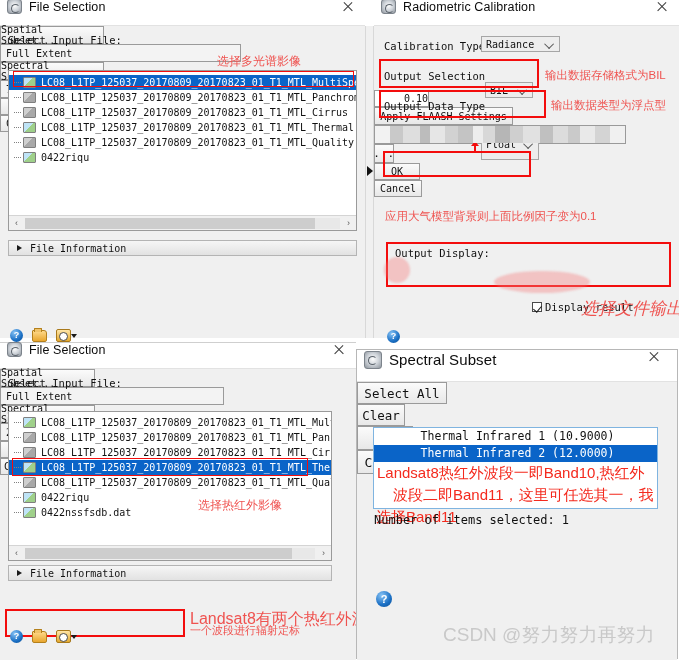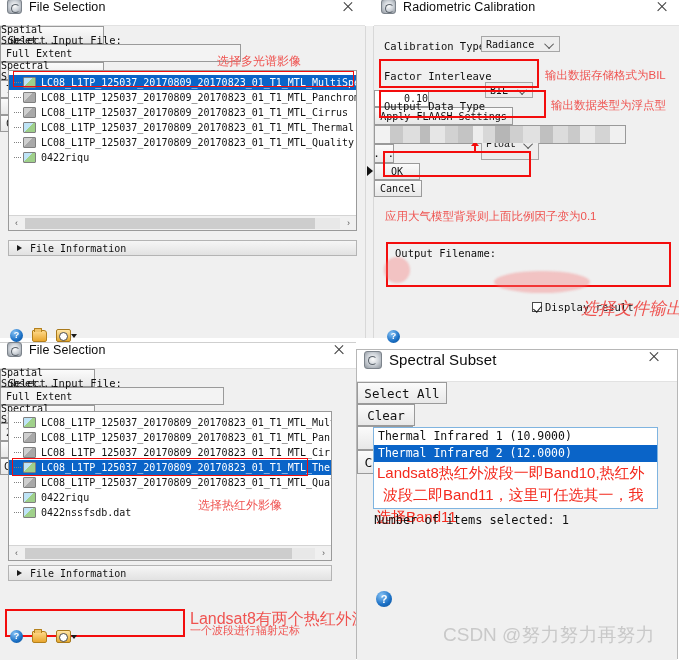--- a/index.html
+++ b/index.html
@@ -39,21 +39,21 @@
   .title-x::before, .title-x::after {
     content:''; position:absolute; left:7px; top:10px; width:12px; height:1.4px;
     background:#3c3c3c;
   }
   .title-x::before { transform: rotate(45deg); }
   .title-x::after  { transform: rotate(-45deg); }
 
   .body { position: relative; background: #f0f0f0; height: calc(100% - 26px); }
 
   
-  .mono { font-family: "DejaVu Sans Mono", "Liberation Mono", monospace; }
+  .mono { font-family: "DejaVu Sans Mono", "Liberation Mono", monospace; text-align: center; }
 
   .lbl {
     font-family: "DejaVu Sans Mono", monospace;
     font-size: 10.5px; color: #101010; white-space: nowrap;
   }
 
   
   .listbox {
     background: #fff; border: 1px solid #9a9a9a; position: absolute;
     overflow: hidden;
@@ -314,30 +314,30 @@
     </div>
 
     <div class="body">
 
       <div class="lbl" style="position:absolute;left:10px;top:14px;">Calibration Type</div>
       <div class="combo" style="left:107px;top:10px;width:79px;height:16px;">
         <span>Radiance</span>
         <span class="chev"></span>
       </div>
 
-      <div class="lbl" style="position:absolute;left:10px;top:44px;">Factor Interleave</div>
+      <div class="lbl" style="position:absolute;left:10px;top:44px;">Output Selection</div>
       <div class="combo" style="left:111px;top:40px;width:48px;height:16px;">
         <span>BIL</span>
         <span class="chev"></span>
       </div>
       <div class="redbox" style="left:5px;top:33px;width:160px;height:29px;"></div>
       <div class="ann ann-cn" style="left:171px;top:42px;font-size:11.5px;">输出数据存储格式为BIL</div>
 
       <div class="lbl" style="position:absolute;left:10px;top:74px;">Output Data Type</div>
-      <div class="combo" style="left:107px;top:70px;width:58px;height:32px;font-family:Liberation Mono, monospace;">
+      <div class="combo" style="left:107px;top:70px;width:58px;height:32px;">
         <span>Float</span>
         <span class="chev"></span>
       </div>
       <div class="redbox" style="left:5px;top:64px;width:167px;height:28px;"></div>
       <div class="ann ann-cn" style="left:177px;top:72px;font-size:11.5px;">输出数据类型为浮点型</div>
 
       <div class="lbl" style="position:absolute;left:10px;top:104px;">Scale Factor</div>
       <div class="field white" style="left:91px;top:99px;width:55px;height:17px;justify-content:flex-end;">
         <span>0.10</span>
       </div>
@@ -346,21 +346,21 @@
       <div style="position:absolute;left:97px;top:115px;width:0;height:0;border-bottom:5px solid #f30d0d;border-left:4px solid transparent;border-right:4px solid transparent;"></div>
 
       <div class="btn" style="left:13px;top:129px;width:139px;height:18px;">
         <span>Apply FLAASH Settings</span>
       </div>
       <div class="redbox" style="left:9px;top:125px;width:148px;height:26px;"></div>
 
       <div class="ann ann-cn" style="left:11px;top:183px;font-size:11.5px;">应用大气模型背景则上面比例因子变为0.1</div>
 
       <div class="redbox" style="left:12px;top:216px;width:285px;height:45px;"></div>
-      <div class="lbl" style="position:absolute;left:21px;top:221px;">Output Filename:</div>
+      <div class="lbl" style="position:absolute;left:21px;top:221px;">Output Display:</div>
 
       <div class="field white" style="left:18px;top:235px;width:252px;height:19px;overflow:hidden;padding:0;">
         <div class="mosaic" style="position:relative;left:0;top:0;width:100%;height:100%;">
           <i style="width:6%;background:#f2f2f2"></i>
             <i style="width:5%;background:#c9c9c9"></i>
           <i style="width:7%;background:#dedede"></i>
             <i style="width:4%;background:#bcbcbc"></i>
           <i style="width:6%;background:#e6e6e6"></i>
             <i style="width:5%;background:#d2d2d2"></i>
           <i style="width:6%;background:#c4c4c4"></i>
@@ -515,30 +515,30 @@
 
 
       <div style="position:absolute;left:16px;top:45px;width:285px;height:82px;background:#fff;border:1px solid #7fb4e0;overflow:hidden;">
         <div class="mono" style="height:17px;line-height:17px;padding-left:4px;font-size:11.5px;color:#111;white-space:nowrap;">
           <span>Thermal Infrared 1  (10.9000)</span>
         </div>
         <div class="mono" style="height:17px;line-height:17px;padding-left:4px;font-size:11.5px;background:#0a64c8;color:#fff;white-space:nowrap;">
           <span>Thermal Infrared 2  (12.0000)</span>
         </div>
         <div class="ann" style="position:static;padding-left:3px;font-size:15px;line-height:22px;color:#f42a1e;">Landsat8热红外波段一即Band10,热红外</div>
-        <div class="ann" style="position:static;padding-left:9px;font-size:15px;line-height:22px;color:#f42a1e;">波段二即Band11，这里可任选其一，我</div>
+        <div class="ann" style="position:static;padding-left:19px;font-size:15px;line-height:22px;color:#f42a1e;">波段二即Band11，这里可任选其一，我</div>
       </div>
       <div class="ann" style="left:19px;top:126px;font-size:15px;color:#f42a1e;">选择Band11</div>
 
       <div class="lbl" style="position:absolute;left:17px;top:131px;font-size:12px;">Number of items selected: 1</div>
 
       <div class="btn" style="left:17px;top:164px;width:90px;height:22px;font-size:12.5px;">
         <span>Select All</span>
       </div>
-      <div class="btn" style="left:118px;top:164px;width:58px;height:22px;font-size:12.5px;">
+      <div class="btn" style="left:118px;top:164px;width:48px;height:22px;font-size:12.5px;">
         <span>Clear</span>
       </div>
 
       <span class="help-ico" style="position:absolute;left:19px;top:209px;width:16px;height:16px;line-height:16px;font-size:11px;">?</span>
 
       <div class="btn" style="left:155px;top:205px;width:56px;height:24px;font-size:13px;">
         <span>OK</span>
       </div>
       <div class="btn" style="left:218px;top:205px;width:62px;height:24px;font-size:13px;">
         <span>Cancel</span>

